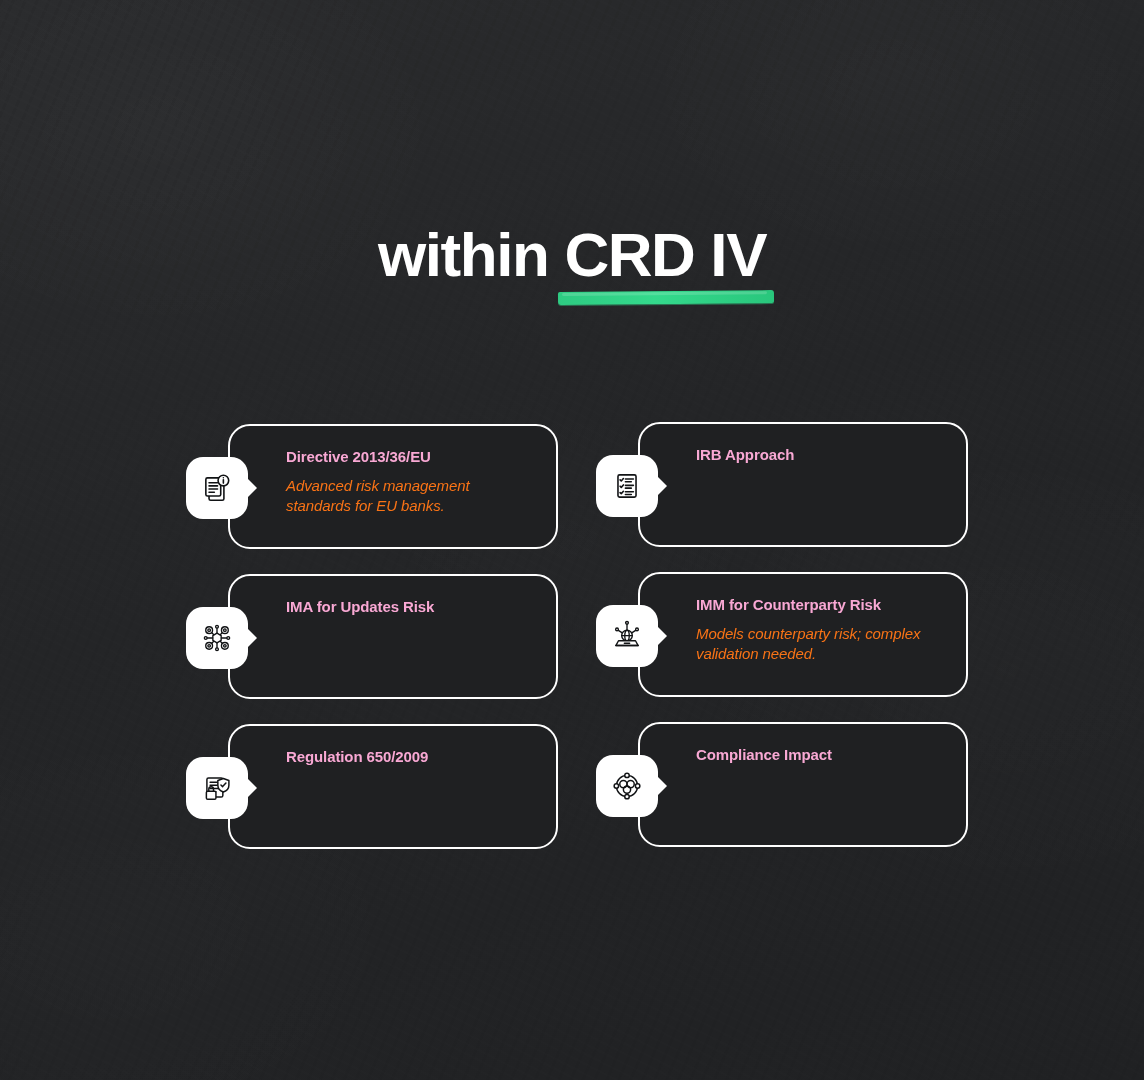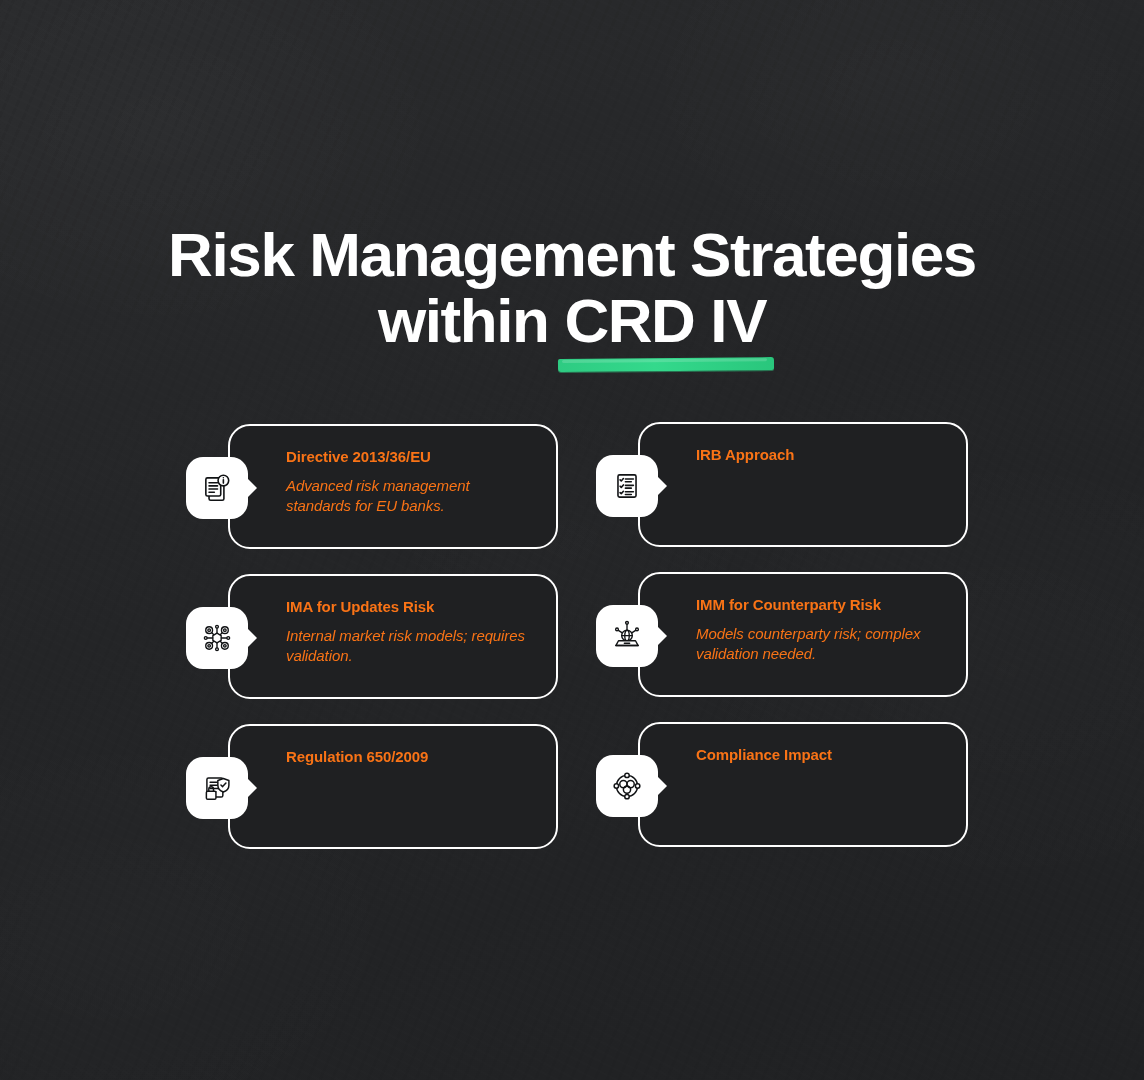--- a/index.html
+++ b/index.html
@@ -105,21 +105,21 @@
     right:-9px; top:50%;
     width:0; height:0;
     transform:translateY(-50%);
     border-top:10px solid transparent;
     border-bottom:10px solid transparent;
     border-left:10px solid #ffffff;
   }
   .badge svg{ display:block; width:34px; height:34px; }
 
   .card-title{
-    color:#f97316;
+    color:#f9a8d4;
     font-size:15px;
     font-weight:700;
     letter-spacing:-0.1px;
     line-height:1.25;
     margin-bottom:9px;
   }
   .card-desc{
     color:#f97316;
     font-size:15px;
     font-weight:400;
@@ -128,21 +128,20 @@
     max-width:250px;
     font-style:italic;
   }
 </style>
 </head>
 <body>
 
 <div id="page">
 
   <div class="title-block">
-    <span class="title-line">Risk Management Strategies</span>
     <span class="title-line"><span>within </span><span class="hl-wrap"><span>CRD IV</span><span class="hl-underline"></span></span></span>
   </div>
 
   <div class="grid">
 
     <div class="row">
 
       <div class="cell left">
         <div class="card">
           <div class="badge">
@@ -208,21 +207,20 @@
                 <circle cx="23.4" cy="23.4" r="3.2"></circle>
                   <circle cx="23.4" cy="23.4" r="1.2"></circle>
               </g>
               <circle cx="5.4" cy="16" r="1.3" fill="#fff"></circle>
               <circle cx="26.6" cy="16" r="1.3" fill="#fff"></circle>
               <circle cx="16" cy="5.4" r="1.3" fill="#fff"></circle>
               <circle cx="16" cy="26.6" r="1.3" fill="#fff"></circle>
             </svg>
           </div>
           <div class="card-title">IMA for Updates Risk</div>
-          <div class="card-desc">Internal market risk models; requires validation.</div>
         </div>
       </div>
 
       <div class="cell right">
         <div class="card">
           <div class="badge">
             <svg viewBox="0 0 32 32" fill="none" stroke="#111315" stroke-width="1.3" stroke-linecap="round" stroke-linejoin="round">
               <line x1="16" y1="4.5" x2="16" y2="10"></line>
               <circle cx="16" cy="3.6" r="1.3" fill="#fff"></circle>
               <line x1="7.5" y1="10.5" x2="13" y2="14"></line>

